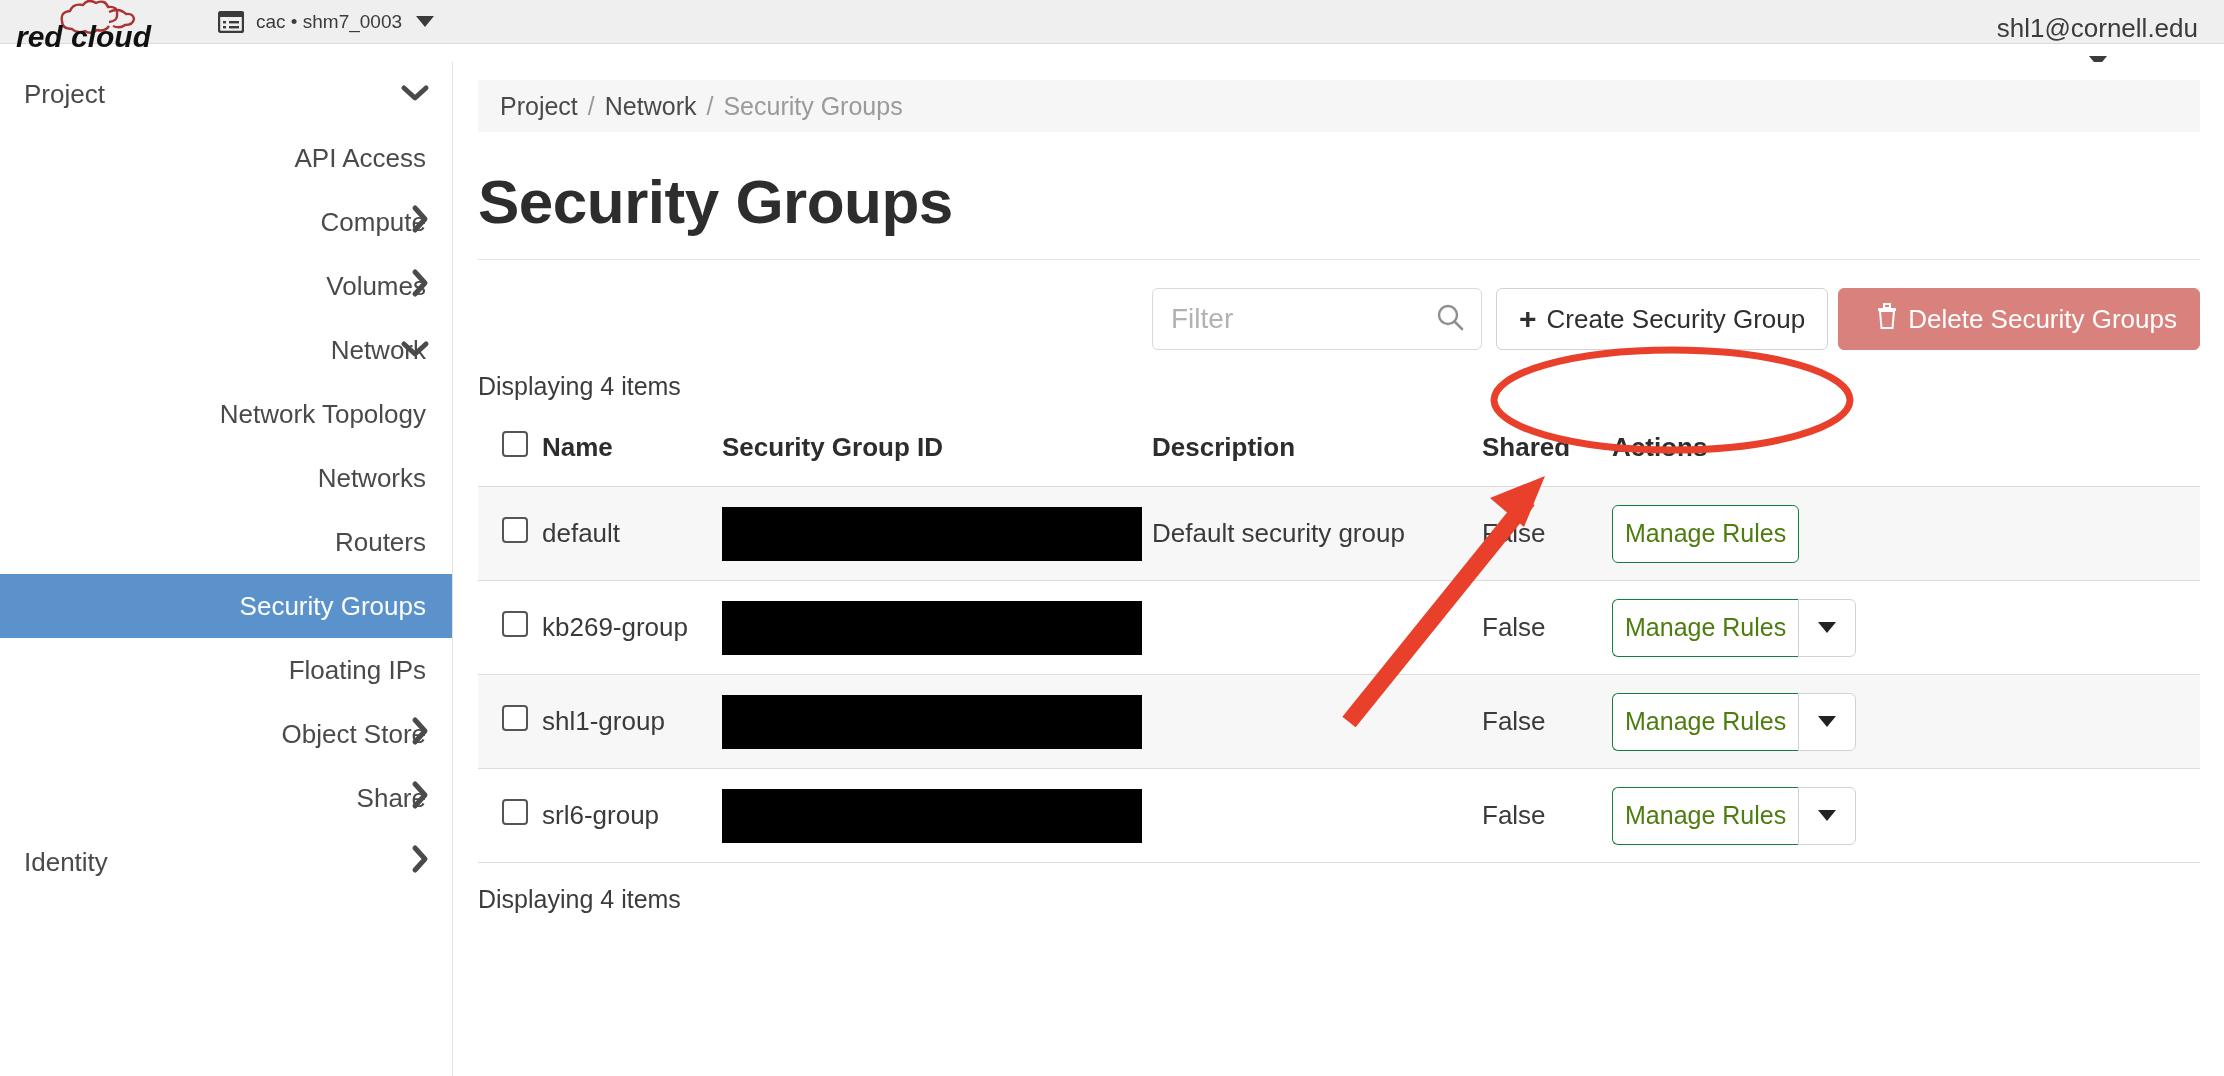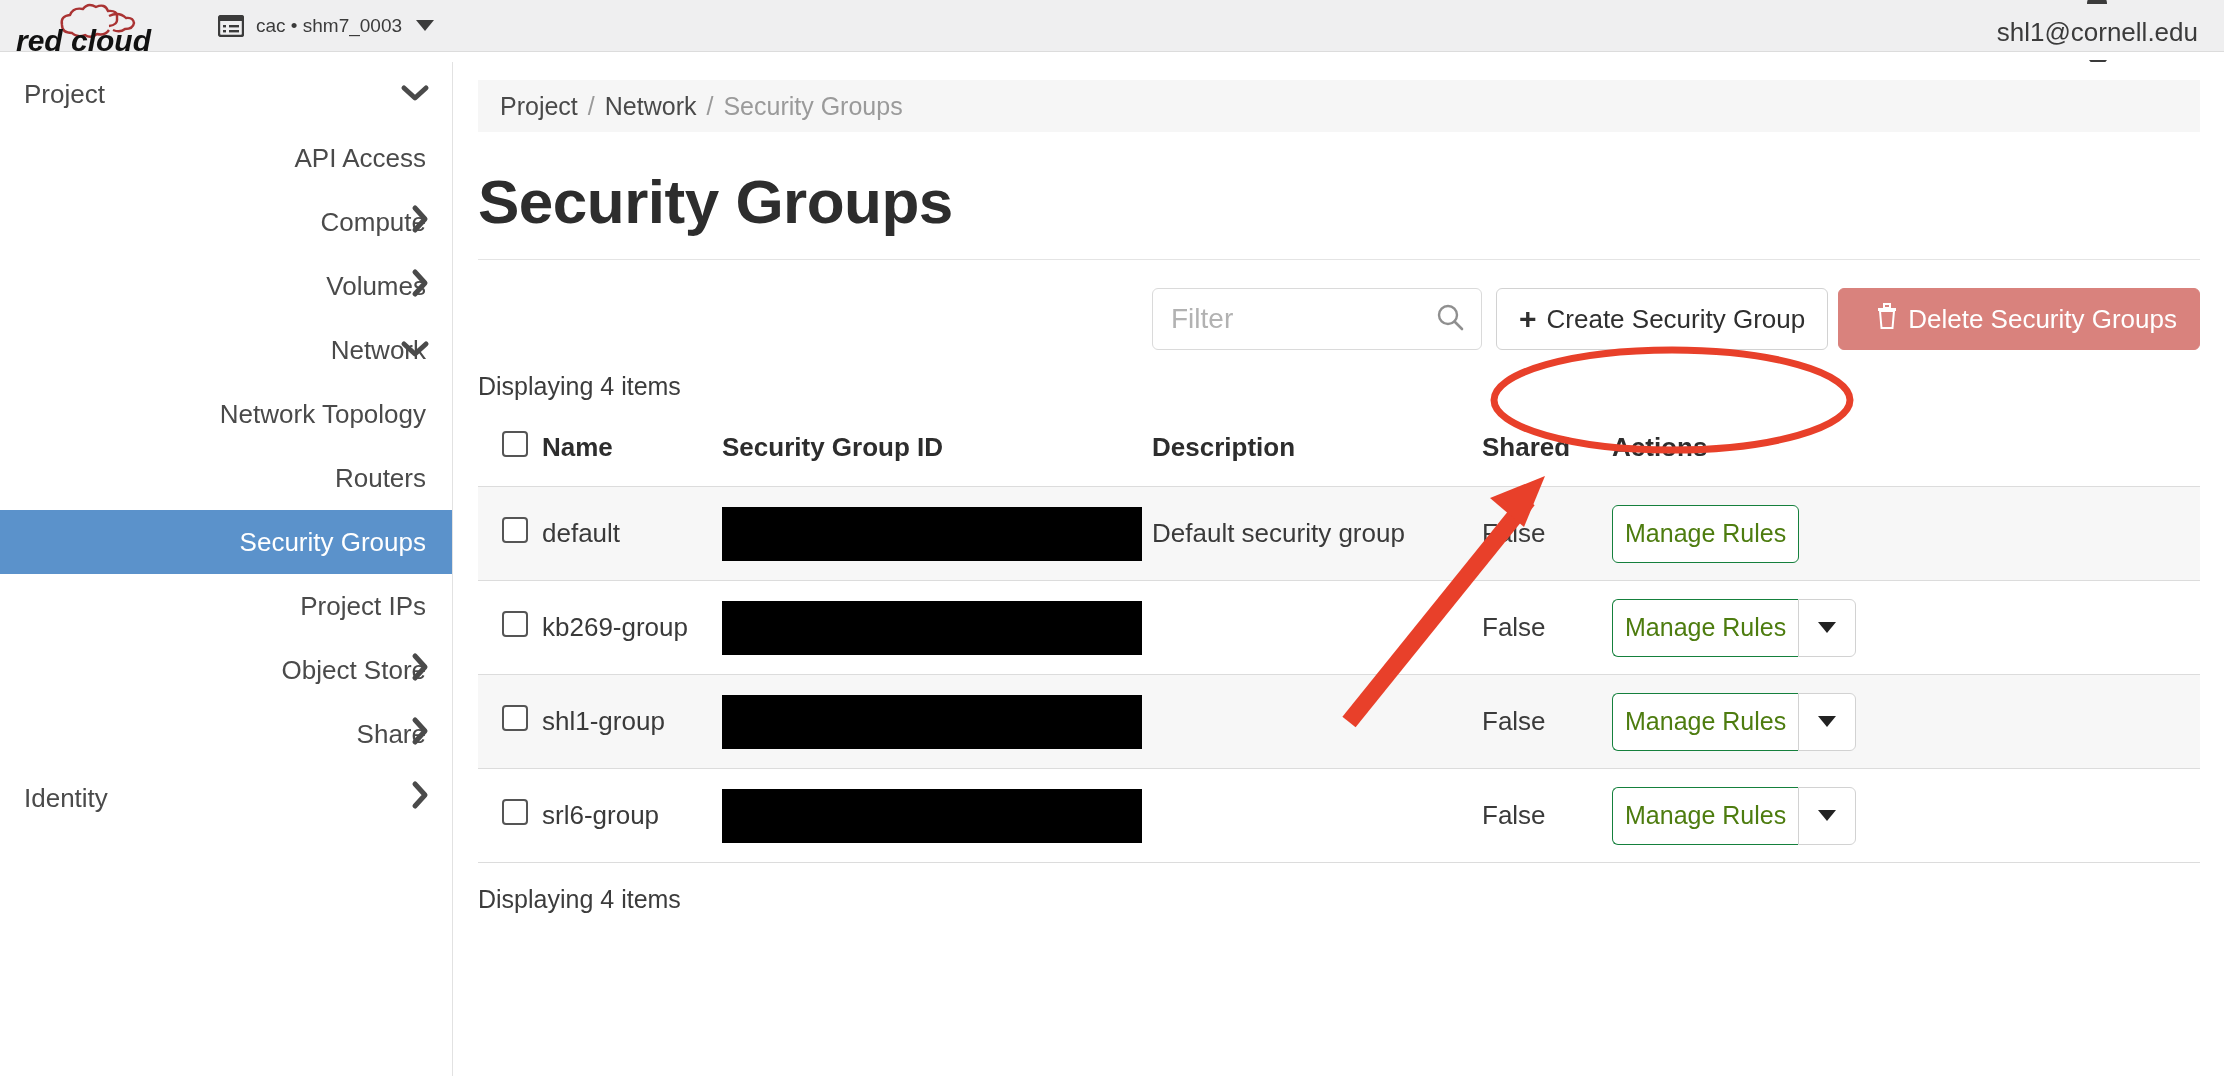--- a/index.html
+++ b/index.html
@@ -7,21 +7,21 @@
     margin: 0; padding: 0;
     width: 2224px; height: 1076px;
     background: #ffffff;
     font-family: "Liberation Sans", sans-serif;
     overflow: hidden;
   }
   #page { position: relative; width: 2224px; height: 1076px; background:#fff; }
 
   
   .topbar {
-    position: absolute; left:0; top:0; width:2224px; height:52px;
+    position: absolute; left:0; top:0; width:2224px; height:44px;
     background:#efeff0; border-bottom:1px solid #dcdcdc;
     display:flex; align-items:center;
   }
   .brand { width:200px; height:62px; position:relative; flex:0 0 200px; }
   .brand svg { position:absolute; left:14px; top:4px; }
   .proj-select {
     display:flex; align-items:center; gap:12px;
     margin-left:18px; color:#3b3b3b; font-size:19px;
     cursor:pointer; white-space:nowrap;
   }
@@ -207,27 +207,30 @@
       <div class="nav-item nav-level-1">
         <span class="lbl">Network</span>
         <span class="chev"><svg width="30" height="20" viewBox="0 0 30 20">
             <polyline points="4,5 15,15 26,5" fill="none" stroke="#4a4a4a" stroke-width="5" stroke-linecap="round" stroke-linejoin="round"></polyline>
           </svg></span>
       </div>
       <div class="nav-item nav-level-2">
         <span class="lbl">Network Topology</span>
       </div>
       <div class="nav-item nav-level-2">
+        <span class="lbl">Networks</span>
+      </div>
+      <div class="nav-item nav-level-2">
         <span class="lbl">Routers</span>
       </div>
       <div class="nav-item nav-level-2 active">
         <span class="lbl">Security Groups</span>
       </div>
       <div class="nav-item nav-level-2">
-        <span class="lbl">Project IPs</span>
+        <span class="lbl">Floating IPs</span>
       </div>
       <div class="nav-item nav-level-1">
         <span class="lbl">Object Store</span>
         <span class="chev"><svg width="20" height="30" viewBox="0 0 20 30">
             <polyline points="5,4 15,15 5,26" fill="none" stroke="#4a4a4a" stroke-width="5" stroke-linecap="round" stroke-linejoin="round"></polyline>
           </svg></span>
       </div>
       <div class="nav-item nav-level-1">
         <span class="lbl">Share</span>
         <span class="chev"><svg width="20" height="30" viewBox="0 0 20 30">

